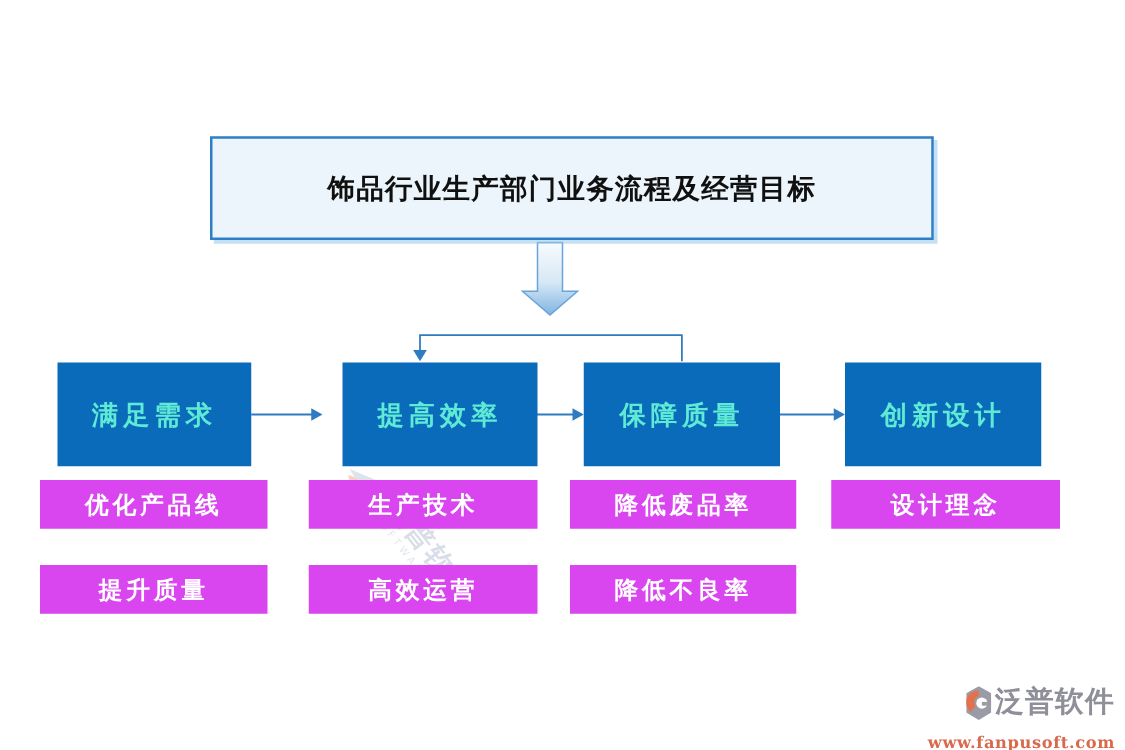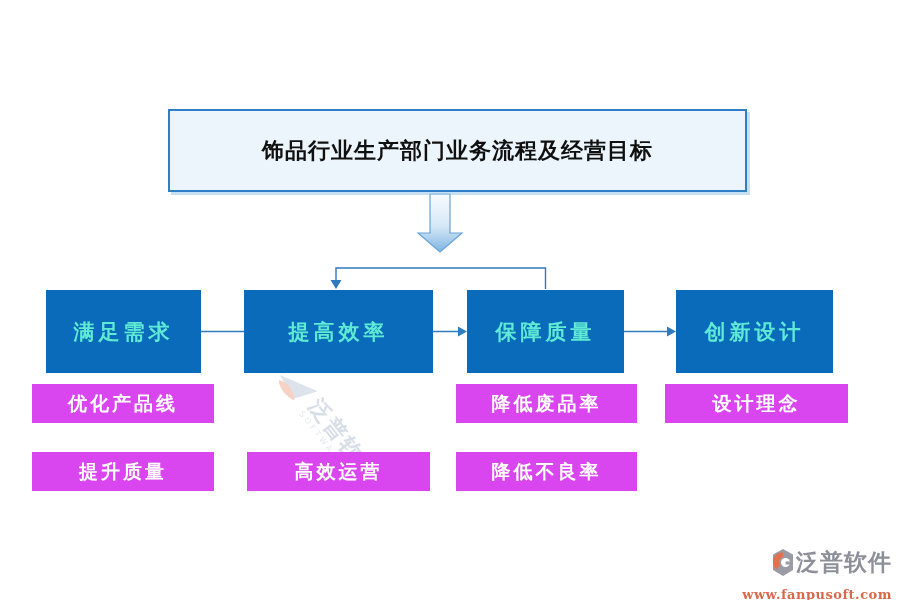--- a/index.html
+++ b/index.html
@@ -19,21 +19,21 @@
     font-weight:bold;font-size:22px;color:#101010;letter-spacing:1px;white-space:nowrap;
   }
   
   .overlay{position:absolute;left:0;top:0;z-index:1;}
   
   .goal{
     position:absolute;top:290px;height:83px;background:#0a6bbb;color:#5eead4;
     display:flex;align-items:center;justify-content:center;
     font-weight:bold;font-size:21px;letter-spacing:4px;white-space:nowrap;z-index:2;
   }
-  .g1{left:46px;width:155px}.g2{left:244px;width:189px}
+  .g1{left:46px;width:155px}.g2{left:274px;width:156px}
   .g3{left:467px;width:157px}.g4{left:676px;width:157px}
   
   .item{
     position:absolute;height:39px;background:#d946ef;color:#ffffff;
     display:flex;align-items:center;justify-content:center;
     font-weight:bold;font-size:19px;letter-spacing:3px;white-space:nowrap;z-index:2;
   }
   .r1{top:384px}.r2{top:452px}
   .i1{left:32px;width:182px}.i2{left:247px;width:183px}
   .i3{left:456px;width:181px}.i4{left:665px;width:183px}
@@ -99,20 +99,21 @@
       <polygon points="667,326.5 676,331.5 667,336.5" stroke="none"></polygon>
     </g>
   </svg>
 
   <div class="goal g1">满足需求</div>
   <div class="goal g2">提高效率</div>
   <div class="goal g3">保障质量</div>
   <div class="goal g4">创新设计</div>
 
   <div class="item r1 i1">优化产品线</div>
+  <div class="item r1 i2">生产技术</div>
   <div class="item r1 i4">设计理念</div>
   <div class="item r1 i3">降低废品率</div>
 
   <div class="item r2 i1">提升质量</div>
   <div class="item r2 i2">高效运营</div>
   <div class="item r2 i3">降低不良率</div>
 
   <div class="footer">
     <div class="footer-brand-row">
       <svg width="20" height="27" viewBox="0 0 20 27">

